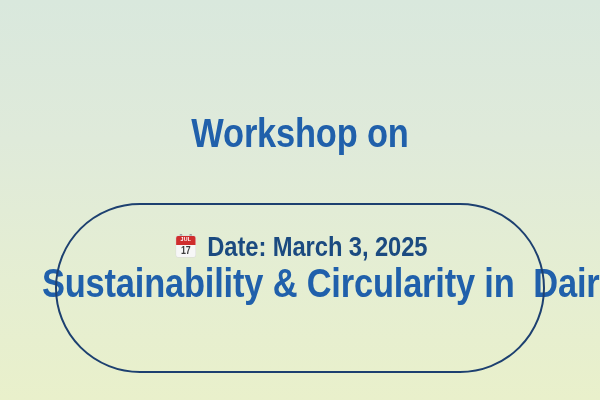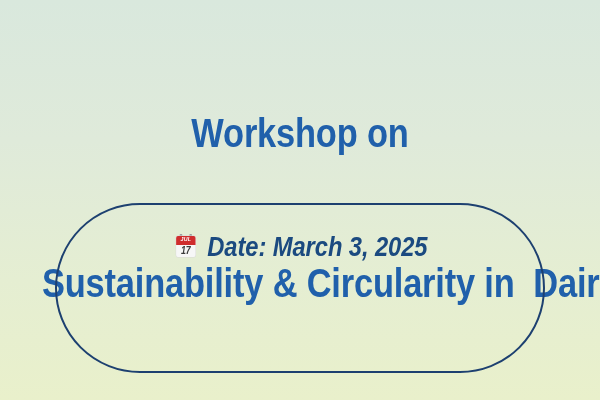--- a/index.html
+++ b/index.html
@@ -48,21 +48,20 @@
   #details-box {
     position: absolute;
     left: 55px;
     top: 203px;
     width: 490px;
     height: 170px;
     box-sizing: border-box;
     border: 2.5px solid #1d4070;
     border-radius: 85px / 85px;
     background: transparent;
-    font-style: italic;
   }
 
   #details-list {
     position: absolute;
     left: 0;
     top: 20px;
     width: 490px;
     text-align: center;
   }
   .detail-row {

